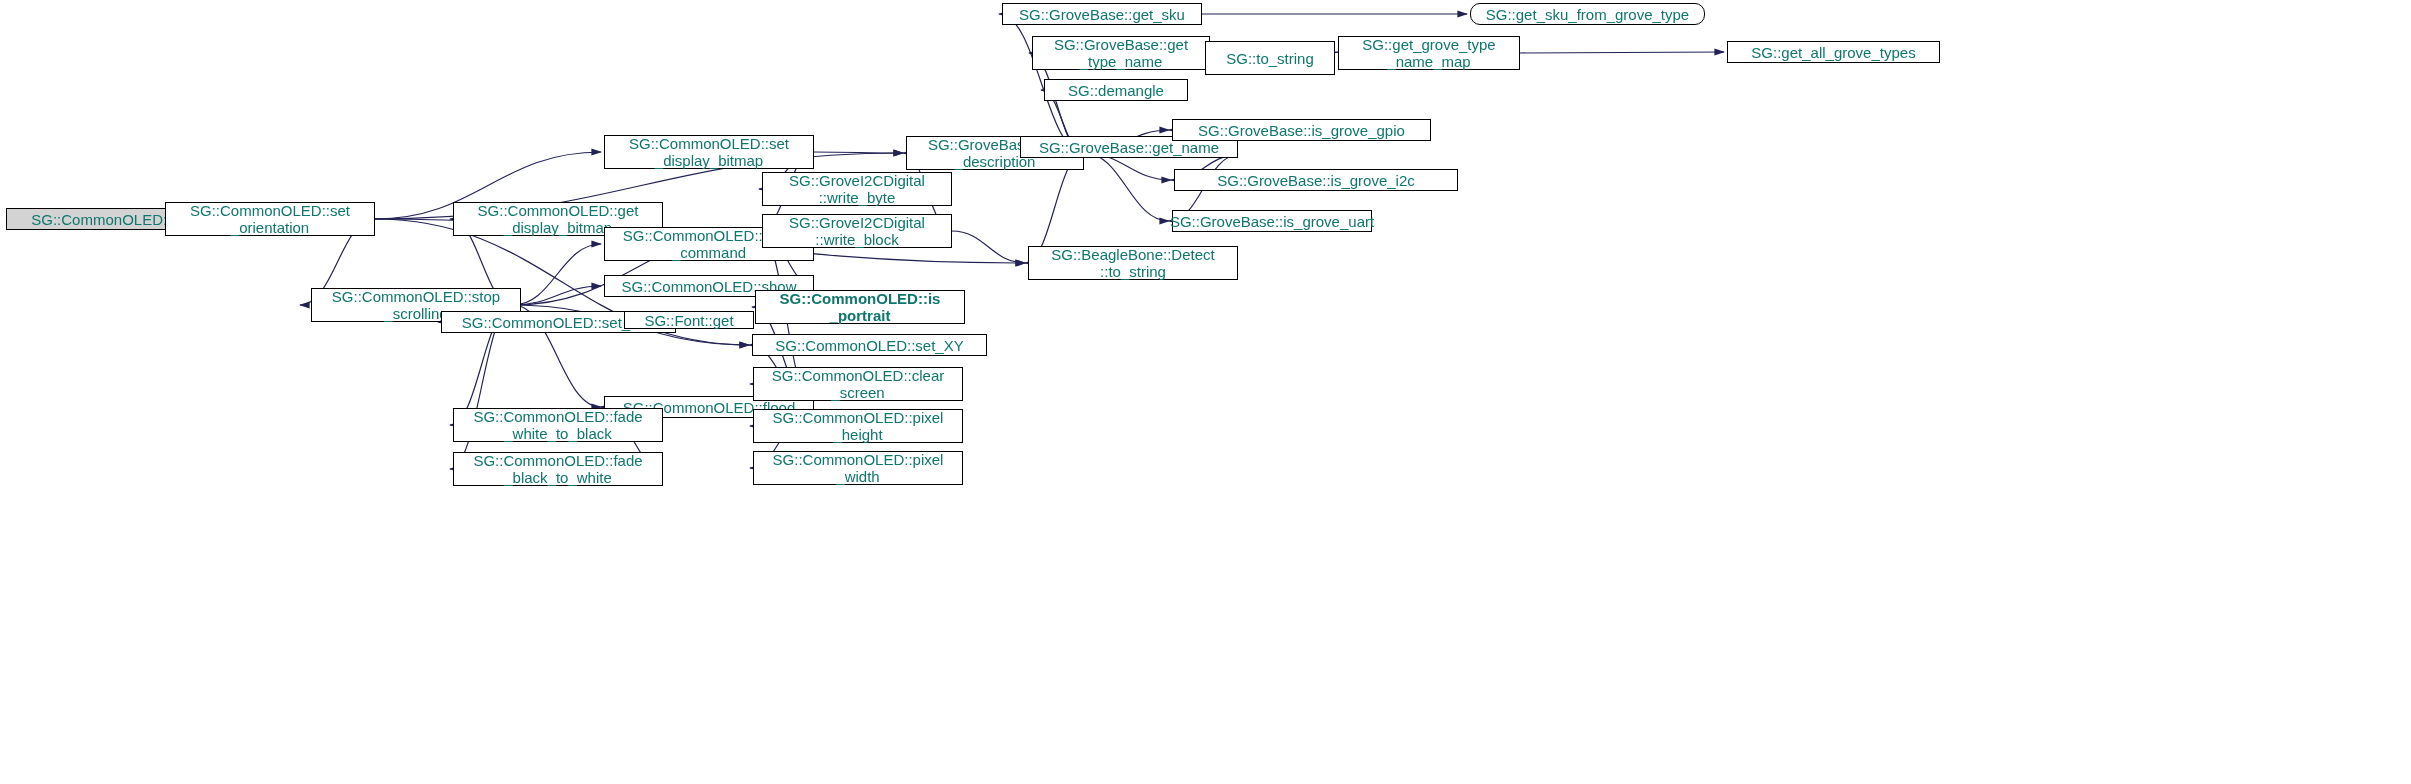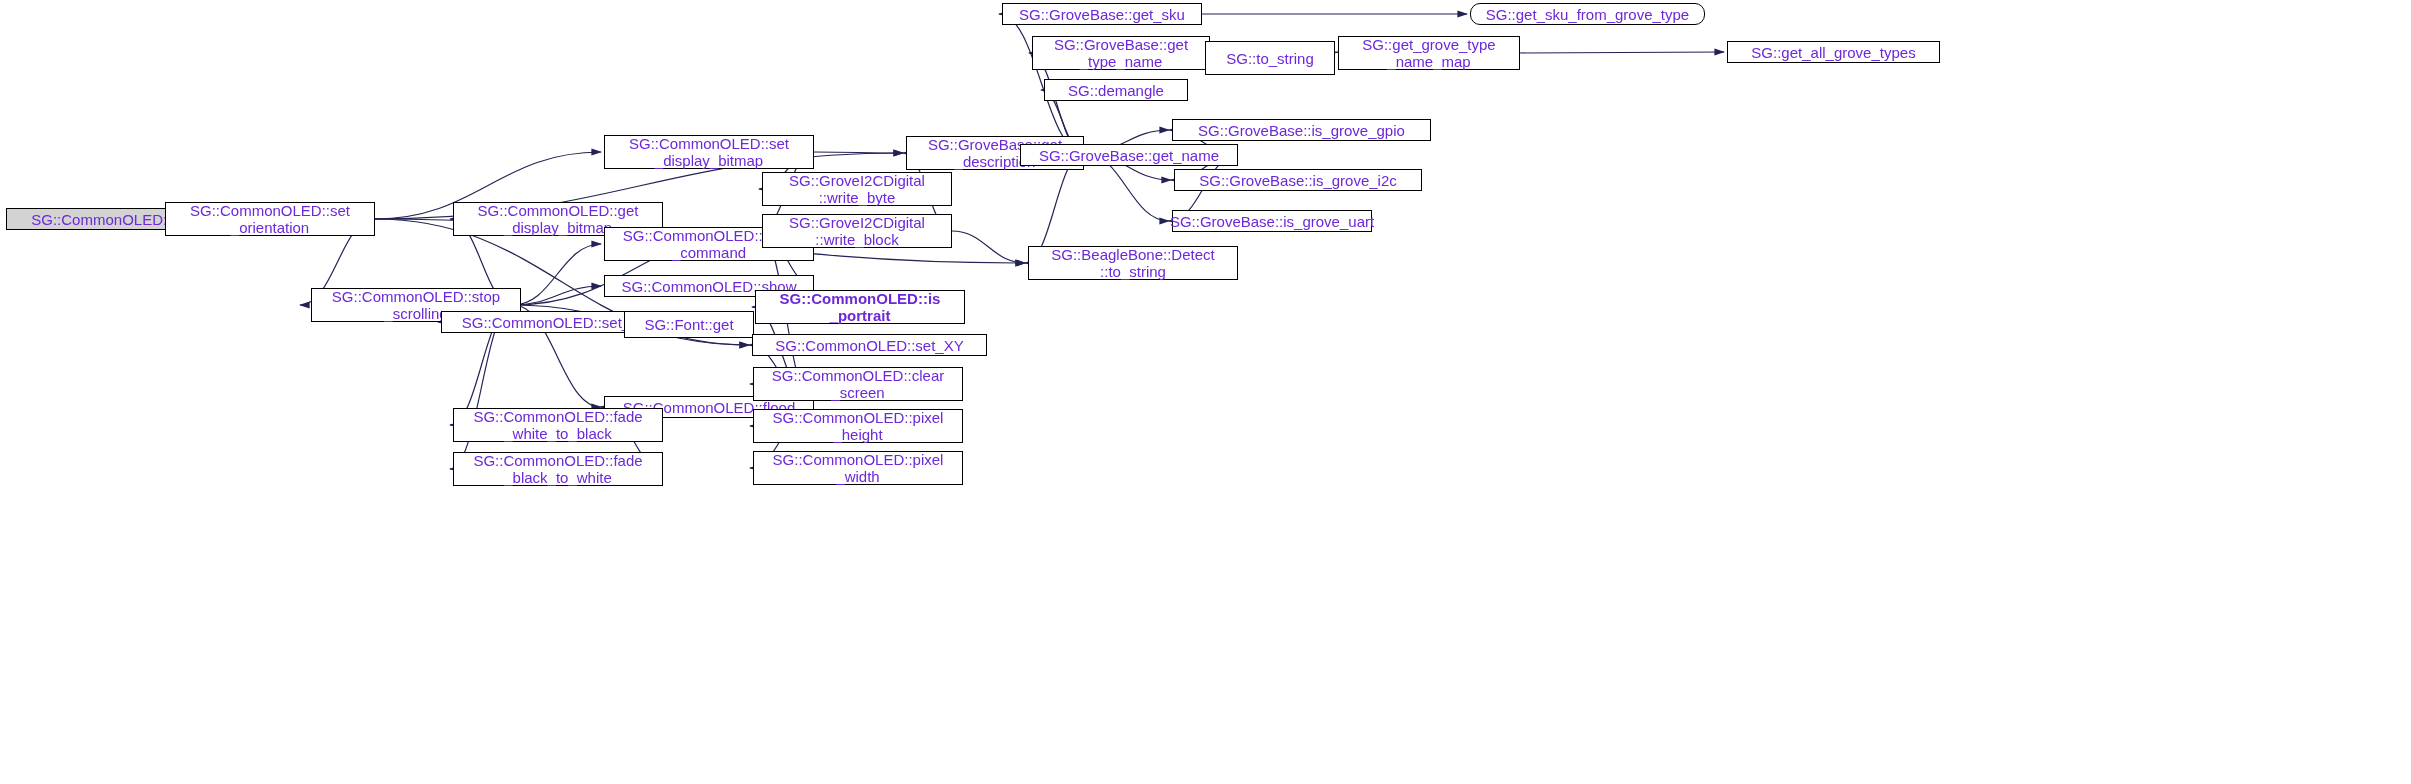--- a/index.html
+++ b/index.html
@@ -21,21 +21,21 @@
     top: 0;
     width: 2411px;
     height: 784px;
     pointer-events: none;
   }
   .node {
     position: absolute;
     box-sizing: border-box;
     border: 1px solid #000000;
     background: #ffffff;
-    color: #6d28d9;
+    color: #0f766e;
     font-size: 15px;
     line-height: 17px;
     display: flex;
     align-items: center;
     justify-content: center;
     text-align: center;
     white-space: pre-line;
     padding: 0 3px;
   }
   .node.root {
@@ -111,21 +111,21 @@
       <div class="node" style="left: 303px; top: 288px; width: 210px; height: 34px; margin-left: 8px;">SG::CommonOLED::stop
 _scrolling</div>
       <div class="node" style="left: 604px; top: 135px; width: 210px; height: 34px;">SG::CommonOLED::set
 _display_bitmap</div>
       <div class="node" style="left: 453px; top: 202px; width: 210px; height: 34px;">SG::CommonOLED::get
 _display_bitmap</div>
       <div class="node" style="left: 604px; top: 227px; width: 210px; height: 34px;">SG::CommonOLED::send
 _command</div>
       <div class="node" style="left: 604px; top: 275px; width: 210px; height: 22px;">SG::CommonOLED::show</div>
       <div class="node" style="left: 441px; top: 311px; width: 235px; height: 22px;">SG::CommonOLED::set_font</div>
-      <div class="node" style="left: 624px; top: 311px; width: 130px; height: 27px; text-align: center;">SG::Font::get</div>
+      <div class="node" style="left: 624px; top: 311px; width: 130px; height: 18px; text-align: center;">SG::Font::get</div>
       <div class="node" style="left: 752px; top: 334px; width: 235px; height: 22px;">SG::CommonOLED::set_XY</div>
       <div class="node" style="left: 604px; top: 396px; width: 210px; height: 22px;">SG::CommonOLED::flood</div>
       <div class="node" style="left: 453px; top: 408px; width: 210px; height: 34px;">SG::CommonOLED::fade
 _white_to_black</div>
       <div class="node" style="left: 453px; top: 452px; width: 210px; height: 34px;">SG::CommonOLED::fade
 _black_to_white</div>
       <div class="node" style="left: 762px; top: 172px; width: 190px; height: 34px;">SG::GroveI2CDigital
 ::write_byte</div>
       <div class="node" style="left: 762px; top: 214px; width: 190px; height: 34px;">SG::GroveI2CDigital
 ::write_block</div>
@@ -136,26 +136,26 @@
       <div class="node" style="left: 753px; top: 409px; width: 210px; height: 34px;">SG::CommonOLED::pixel
 _height</div>
       <div class="node" style="left: 753px; top: 451px; width: 210px; height: 34px;">SG::CommonOLED::pixel
 _width</div>
       <div class="node" style="left: 906px; top: 136px; width: 178px; height: 34px;">SG::GroveBase::get
 _description</div>
       <div class="node" style="left: 1002px; top: 3px; width: 200px; height: 22px;">SG::GroveBase::get_sku</div>
       <div class="node" style="left: 1032px; top: 36px; width: 178px; height: 34px;">SG::GroveBase::get
 _type_name</div>
       <div class="node" style="left: 1044px; top: 79px; width: 144px; height: 22px;">SG::demangle</div>
-      <div class="node" style="left: 1020px; top: 144px; width: 218px; height: 22px;">SG::GroveBase::get_name</div>
+      <div class="node" style="left: 1020px; top: 136px; width: 218px; height: 22px;">SG::GroveBase::get_name</div>
       <div class="node" style="left: 1028px; top: 246px; width: 210px; height: 34px;">SG::BeagleBone::Detect
 ::to_string</div>
       <div class="node" style="left: 1470px; top: 3px; width: 235px; height: 22px; border-radius: 10px;">SG::get_sku_from_grove_type</div>
       <div class="node" style="left: 1205px; top: 41px; width: 130px; height: 34px;">SG::to_string</div>
       <div class="node" style="left: 1338px; top: 36px; width: 182px; height: 34px;">SG::get_grove_type
 _name_map</div>
       <div class="node" style="left: 1727px; top: 41px; width: 213px; height: 22px;">SG::get_all_grove_types</div>
       <div class="node" style="left: 1172px; top: 119px; width: 259px; height: 22px;">SG::GroveBase::is_grove_gpio</div>
-      <div class="node" style="left: 1174px; top: 169px; width: 248px; height: 22px;">SG::GroveBase::is_grove_i2c</div>
+      <div class="node" style="left: 1174px; top: 169px; width: 284px; height: 22px;">SG::GroveBase::is_grove_i2c</div>
       <div class="node" style="left: 1172px; top: 210px; width: 200px; height: 22px;">SG::GroveBase::is_grove_uart</div>
     </div>
 
 </div>
 
 </body></html>

